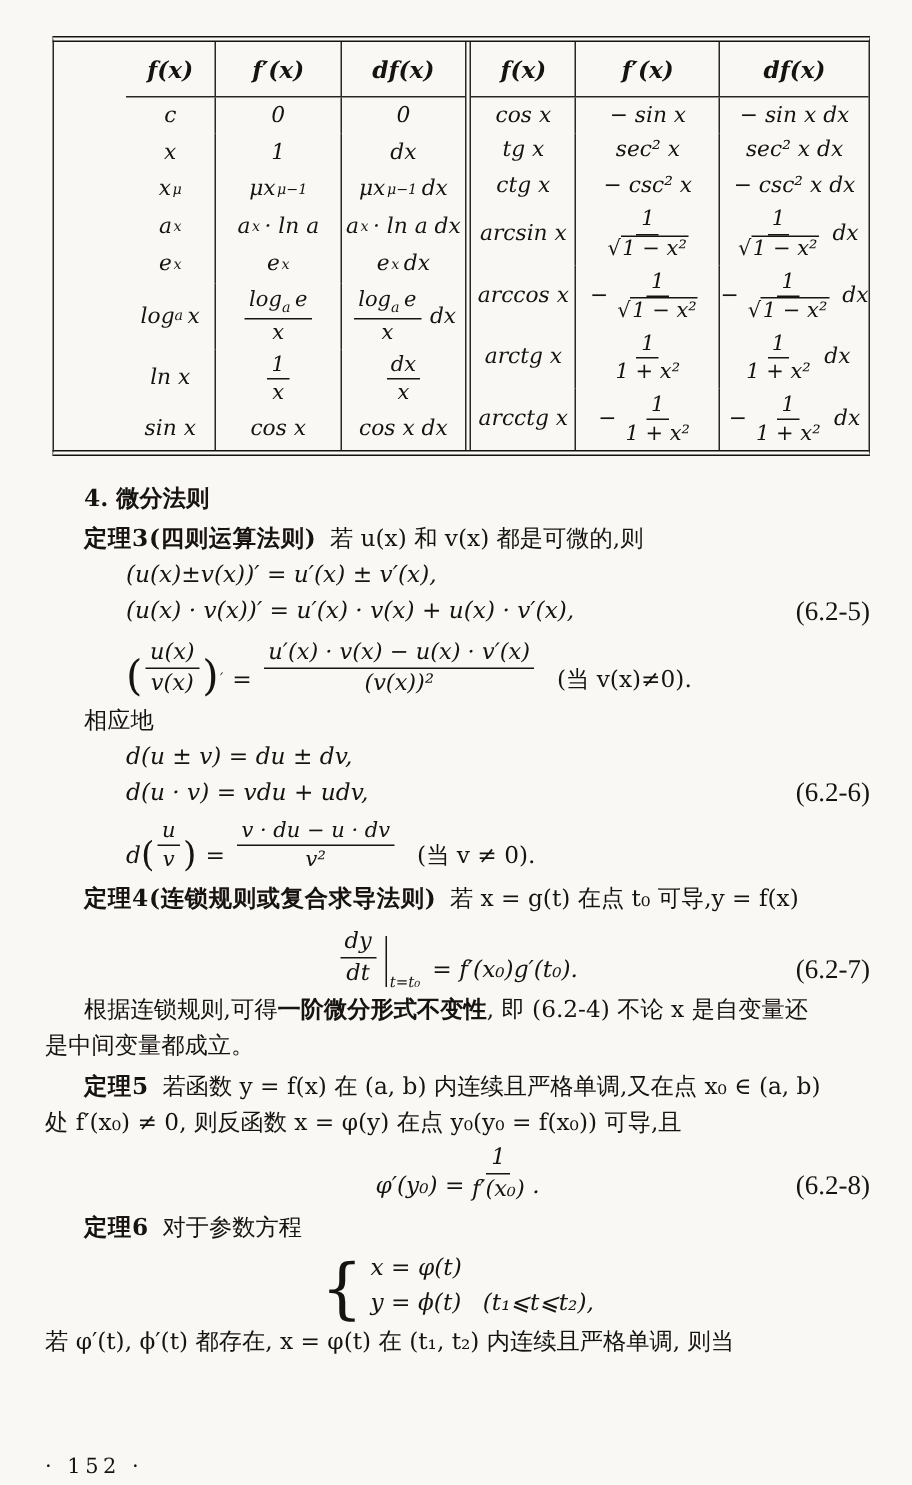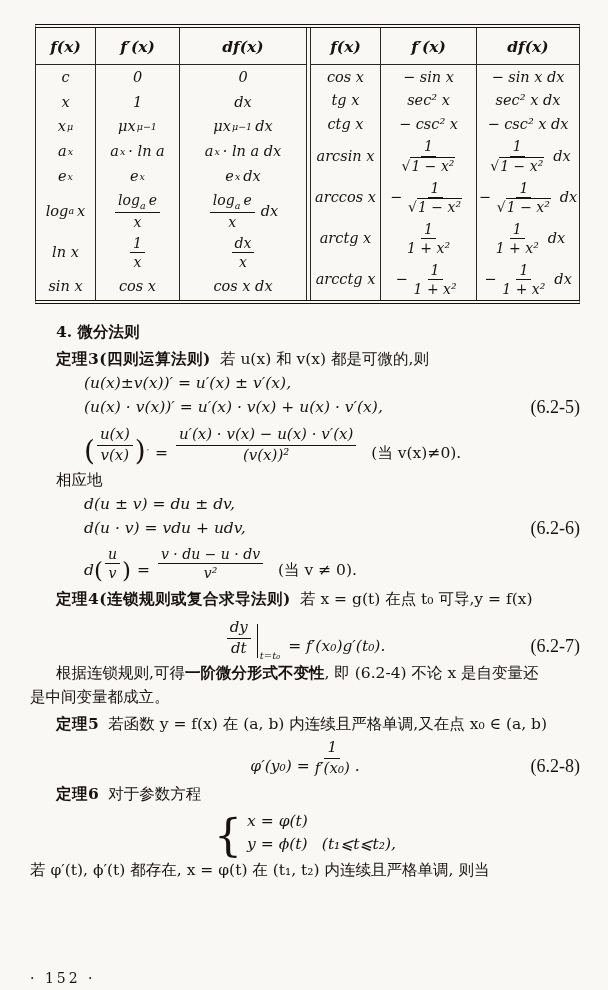--- a/index.html
+++ b/index.html
@@ -7,21 +7,21 @@
     width:608px;height:990px;position:relative;overflow:hidden;
     background:#f9f8f4;color:#171310;
     font-family:"DejaVu Serif","Liberation Serif",serif;
   }
   .content{padding:24px 28px 0 30px;}
 
   
   .table-wrap{
     display:flex;width:545px;margin-left:5px;height:280px;box-sizing:border-box;
     border-left:1px solid #2b2722;border-right:1px solid #2b2722;
-    border-top:4px double #16120e;border-bottom:4px double #16120e;
+    border-top:4px double #16120e;border-bottom:4px double #16120e;padding-left:48px;
   }
   .thalf{display:flex;flex-direction:column;}
   .thalf.left{width:270px;}
   .thalf.right{flex:1;}
   .vdiv{width:3px;border-left:1px solid #2b2722;border-right:1px solid #2b2722;}
   .trow{display:grid;align-items:center;}
   .thalf.left .trow{grid-template-columns:60px 84px 1fr;}
   .thalf.right .trow{grid-template-columns:70px 96px 1fr;}
   .trow.head{flex:0 0 36px;border-bottom:1px solid #2b2722;}
   .f1{flex:1}.f105{flex:1.05}.f115{flex:1.15}.f16{flex:1.6}.f18{flex:1.8}.f175{flex:1.75}
@@ -357,20 +357,21 @@
     </div>
 
     <div class="pline indent mt3">
       <span>根据连锁规则,可得</span><b>一阶微分形式不变性</b><span>, 即 (6.2-4) 不论 x 是自变量还</span>
     </div>
     <div class="pline">是中间变量都成立。</div>
 
     <div class="pline indent mt3">
       <b class="lab">定理5</b><span class="ml8">若函数 y = f(x) 在 (a, b) 内连续且严格单调,又在点 x₀ ∈ (a, b)</span>
     </div>
+    <div class="pline">处 f′(x₀) ≠ 0, 则反函数 x = φ(y) 在点 y₀(y₀ = f(x₀)) 可导,且</div>
 
     <div class="eqline center h42">
       <span class="flexpad"></span>
       <span class="mi">φ′(y₀) =</span>
       <span class="frac big mi">
           <span class="num">1</span>
           <span class="den">f′(x₀)</span>
         </span>
       <span class="mi">.</span>
       <span class="tag flexpad-r">(6.2-8)</span>

